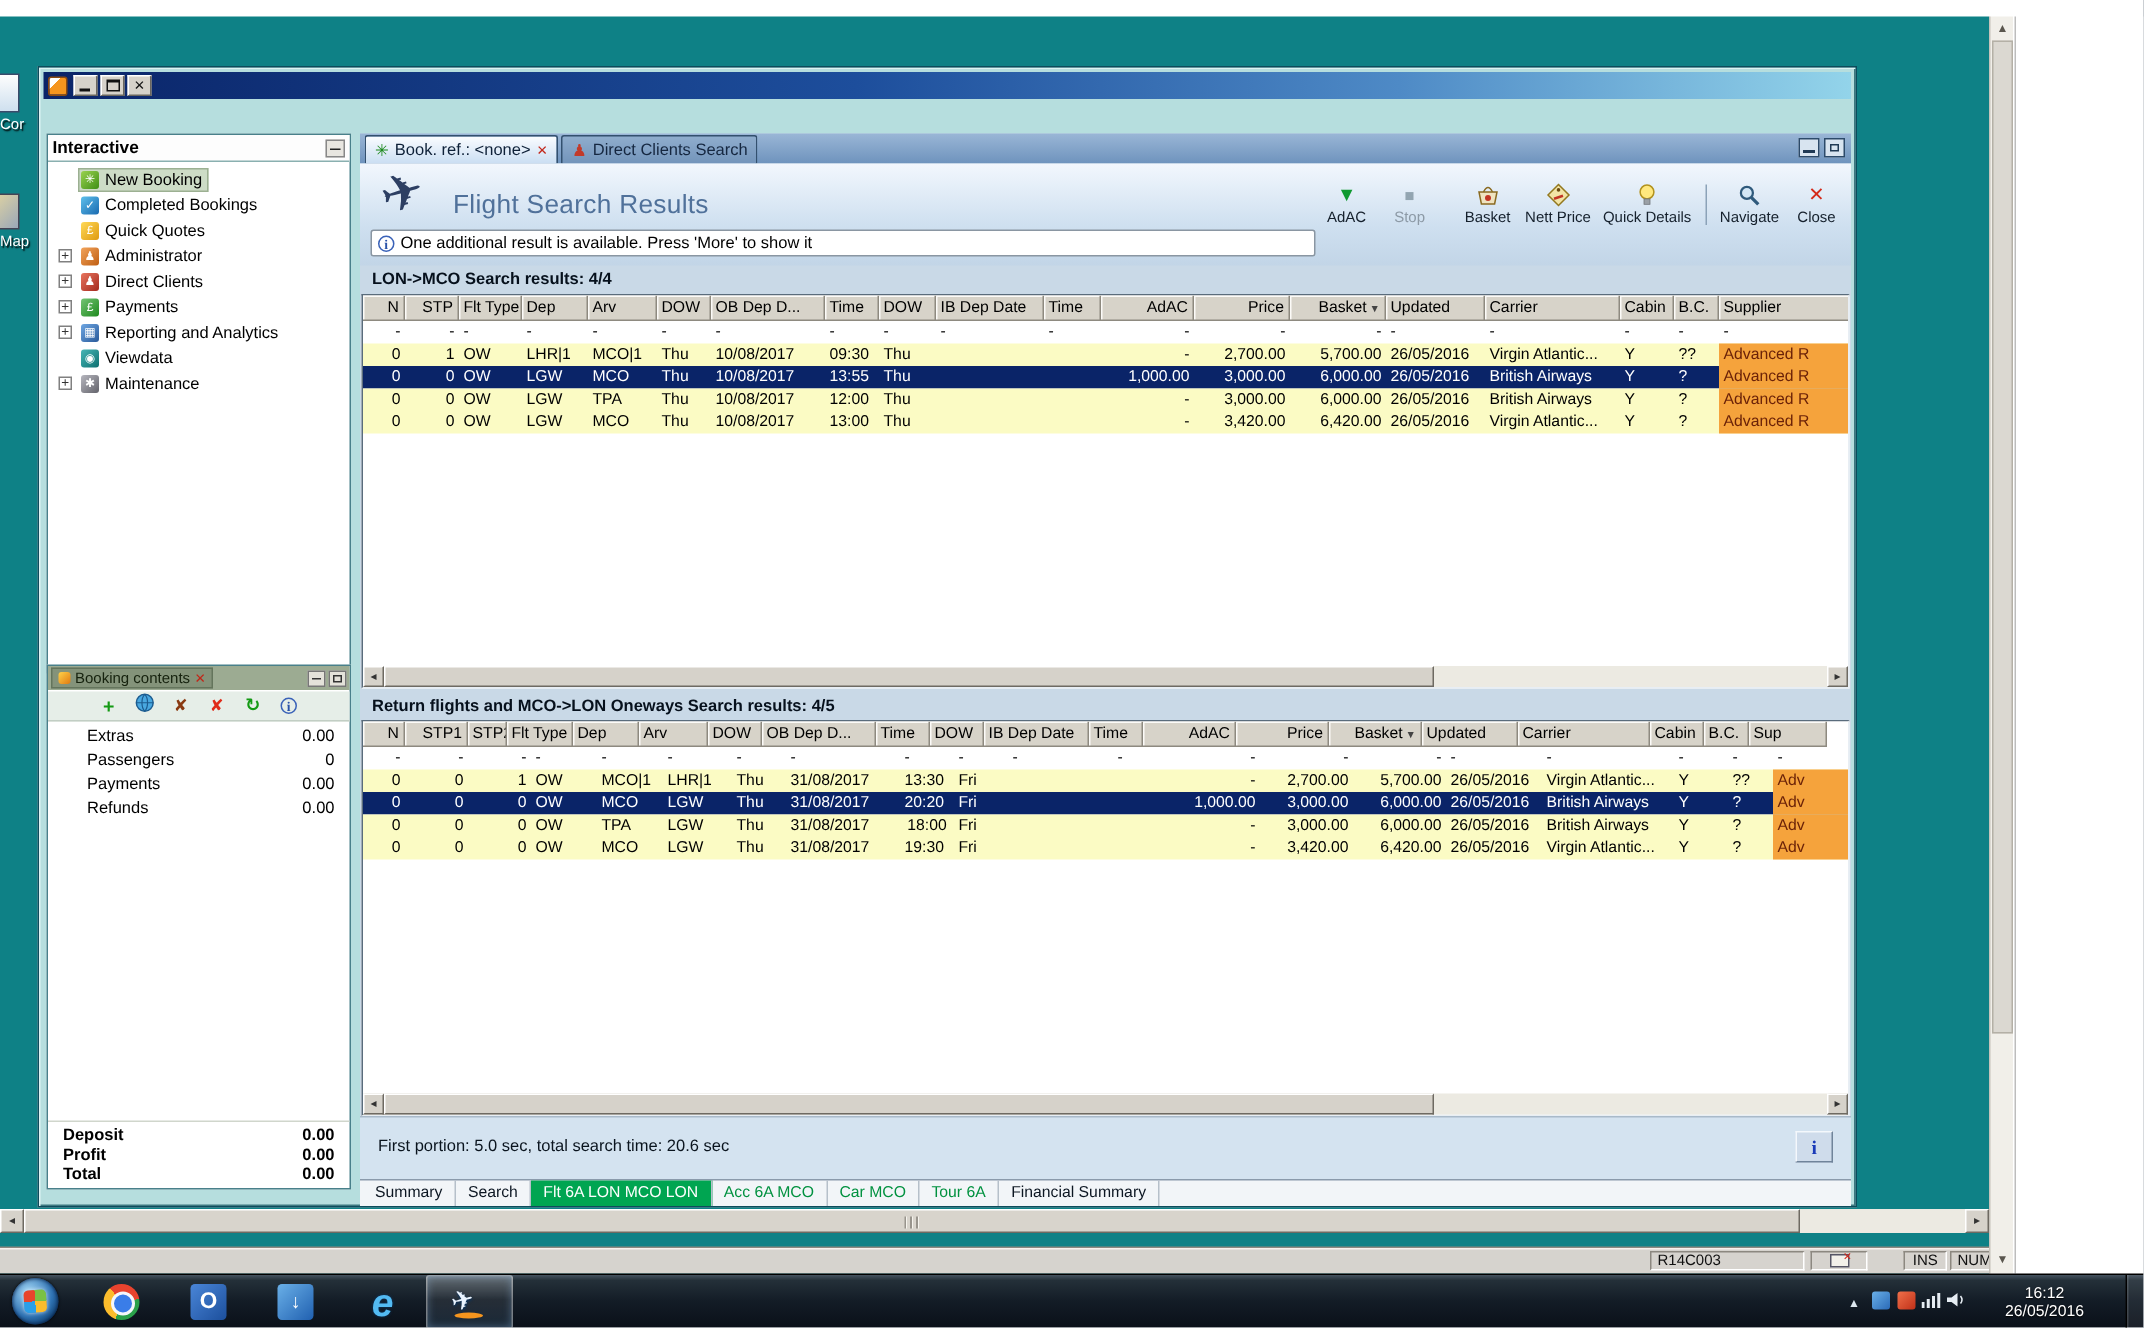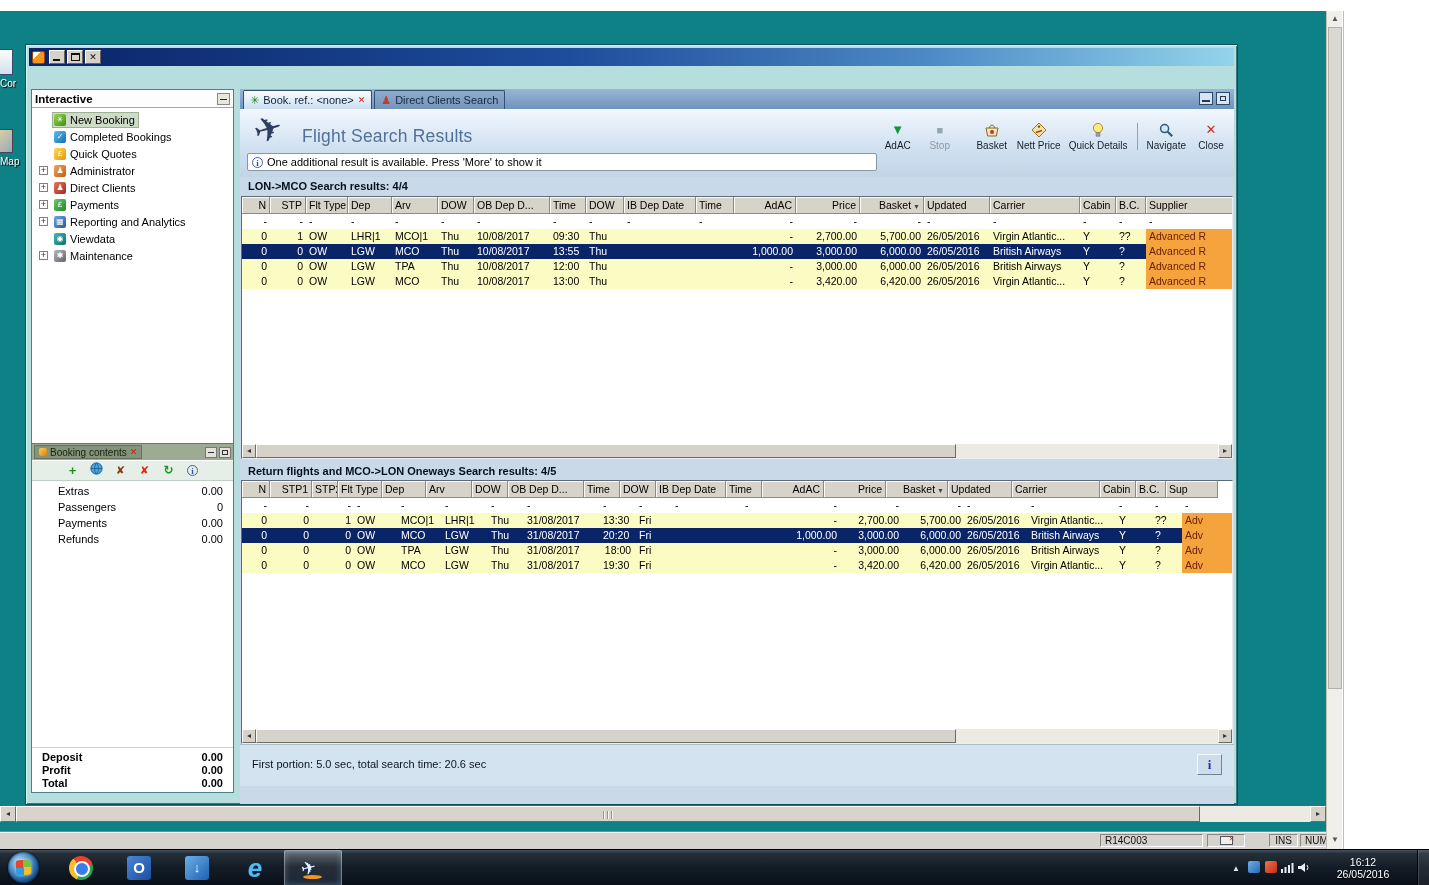--- a/index.html
+++ b/index.html
@@ -681,20 +681,29 @@
             <span class="harr l">◂</span>
             <span class="hthumb"></span>
             <span class="harr r">▸</span>
           </div>
         </div>
 
         <div class="statusline">
           <span class="status-text">First portion: 5.0 sec, total search time: 20.6 sec</span>
           <span class="info-btn">i</span>
         </div>
+        <div class="btabs" id="btabs">
+            <span class="btab plain">Summary</span>
+            <span class="btab plain">Search</span>
+            <span class="btab selected">Flt 6A LON MCO LON</span>
+            <span class="btab green">Acc 6A MCO</span>
+            <span class="btab green">Car MCO</span>
+            <span class="btab green">Tour 6A</span>
+            <span class="btab plain">Financial Summary</span>
+          </div>
       </div>
     </div>
 
     <div class="mdi-hscroll">
       <span class="harr l">◂</span>
       <span class="mdi-thumb">
           <span class="grip"></span>
         </span>
       <span class="harr r">▸</span>
     </div>

